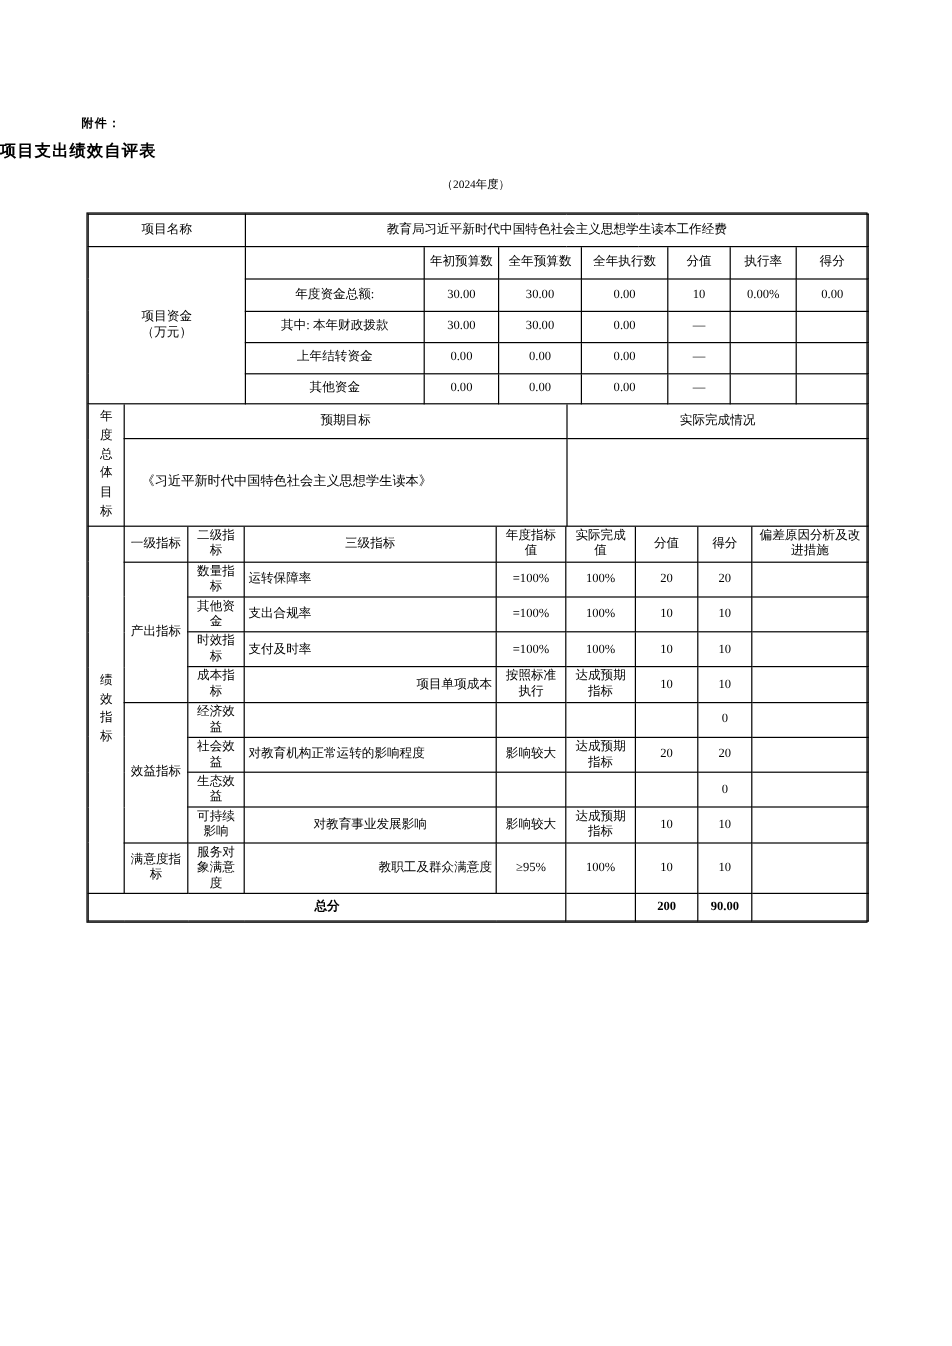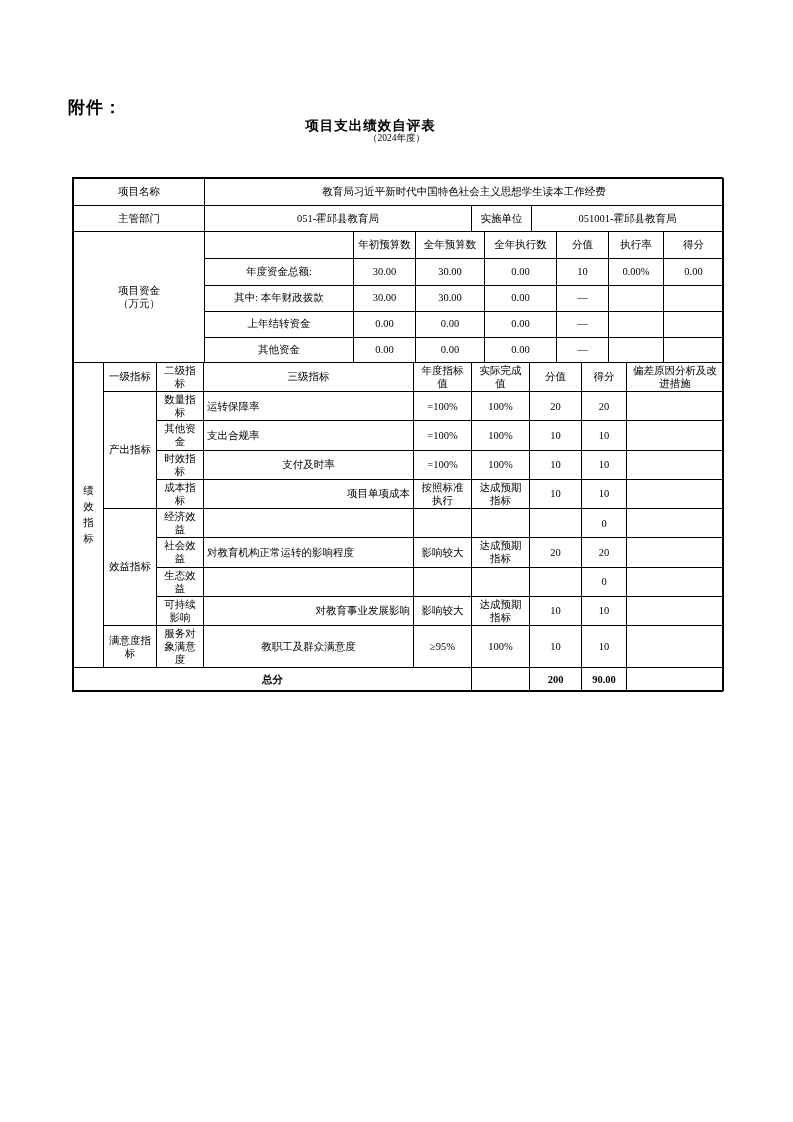--- a/index.html
+++ b/index.html
@@ -10,38 +10,37 @@
     height: 1122px;
     background: #ffffff;
     font-family: "Liberation Serif", "DejaVu Serif", serif;
     color: #000000;
     overflow: hidden;
   }
   .attachment {
     position: absolute;
     left: 68px;
     top: 96px;
-    font-size: 17px;
+    font-size: 10px;
     font-weight: bold;
     letter-spacing: 1px;
   }
   .doc-title {
     position: absolute;
     left: 0;
     top: 117px;
     width: 741px;
-    text-align: center;
     font-size: 13.5px;
     font-weight: bold;
     letter-spacing: 1px;
   }
   .doc-subtitle {
     position: absolute;
     left: 0;
-    top: 132px;
+    top: 148px;
     width: 793px;
     text-align: center;
     font-size: 9.5px;
   }
   .table-wrap {
     position: absolute;
     left: 72px;
     top: 177px;
     width: 651px;
     border: 1.5px solid #000;
@@ -91,26 +90,20 @@
       <colgroup>
           <col style="width:131px">
           <col style="width:267px">
           <col style="width:60px">
           <col style="width:192px">
         </colgroup>
       <tbody>
           <tr style="height:27px">
         <td>项目名称</td>
         <td colspan="3">教育局习近平新时代中国特色社会主义思想学生读本工作经费</td>
-      </tr>
-      <tr style="height:26px">
-        <td>主管部门</td>
-        <td>051-霍邱县教育局</td>
-        <td>实施单位</td>
-        <td>051001-霍邱县教育局</td>
       </tr>
     </tbody>
       </table>
 
     <table class="seam">
       <colgroup>
           <col style="width:131px">
           <col style="width:149px">
           <col style="width:62px">
           <col style="width:69px">
@@ -165,20 +158,40 @@
         <td>0.00</td>
         <td>0.00</td>
         <td>0.00</td>
         <td>—</td>
         <td></td>
         <td></td>
       </tr>
     </tbody>
       </table>
 
+    <table class="seam">
+      <colgroup>
+          <col style="width:30px">
+          <col style="width:369px">
+          <col style="width:251px">
+        </colgroup>
+      <tbody>
+          <tr style="height:29px">
+        <td rowspan="2" class="vlabel">
+          <span>年度总体目标</span>
+        </td>
+        <td>预期目标</td>
+        <td>实际完成情况</td>
+      </tr>
+      <tr style="height:73px">
+        <td class="goal-expected">《习近平新时代中国特色社会主义思想学生读本》</td>
+        <td></td>
+      </tr>
+    </tbody>
+      </table>
 
     <table class="seam">
       <colgroup>
           <col style="width:30px">
           <col style="width:53px">
           <col style="width:47px">
           <col style="width:210px">
           <col style="width:58px">
           <col style="width:58px">
           <col style="width:52px">
@@ -213,21 +226,21 @@
         <td>其他资金</td>
         <td style="text-align:left">支出合规率</td>
         <td>=100%</td>
         <td>100%</td>
         <td>10</td>
         <td>10</td>
         <td></td>
       </tr>
       <tr style="height:21px">
         <td>时效指标</td>
-        <td style="text-align:center">支付及时率</td>
+        <td style="text-align:left">支付及时率</td>
         <td>=100%</td>
         <td>100%</td>
         <td>10</td>
         <td>10</td>
         <td></td>
       </tr>
       <tr style="height:22px">
         <td>成本指标</td>
         <td style="text-align:right">项目单项成本</td>
         <td>按照标准执行</td>
@@ -259,31 +272,31 @@
         <td>生态效益</td>
         <td style="text-align:left"></td>
         <td></td>
         <td></td>
         <td></td>
         <td>0</td>
         <td></td>
       </tr>
       <tr style="height:28px">
         <td>可持续影响</td>
-        <td style="text-align:right">对教育事业发展影响</td>
+        <td style="text-align:center">对教育事业发展影响</td>
         <td>影响较大</td>
         <td>达成预期指标</td>
         <td>10</td>
         <td>10</td>
         <td></td>
       </tr>
       <tr style="height:30px">
         <td>满意度指标</td>
         <td>服务对象满意度</td>
-        <td style="text-align:center">教职工及群众满意度</td>
+        <td style="text-align:right">教职工及群众满意度</td>
         <td>≥95%</td>
         <td>100%</td>
         <td>10</td>
         <td>10</td>
         <td></td>
       </tr>
       <tr style="height:23px">
         <td colspan="5" class="bold">总分</td>
         <td></td>
         <td class="bold">200</td>

